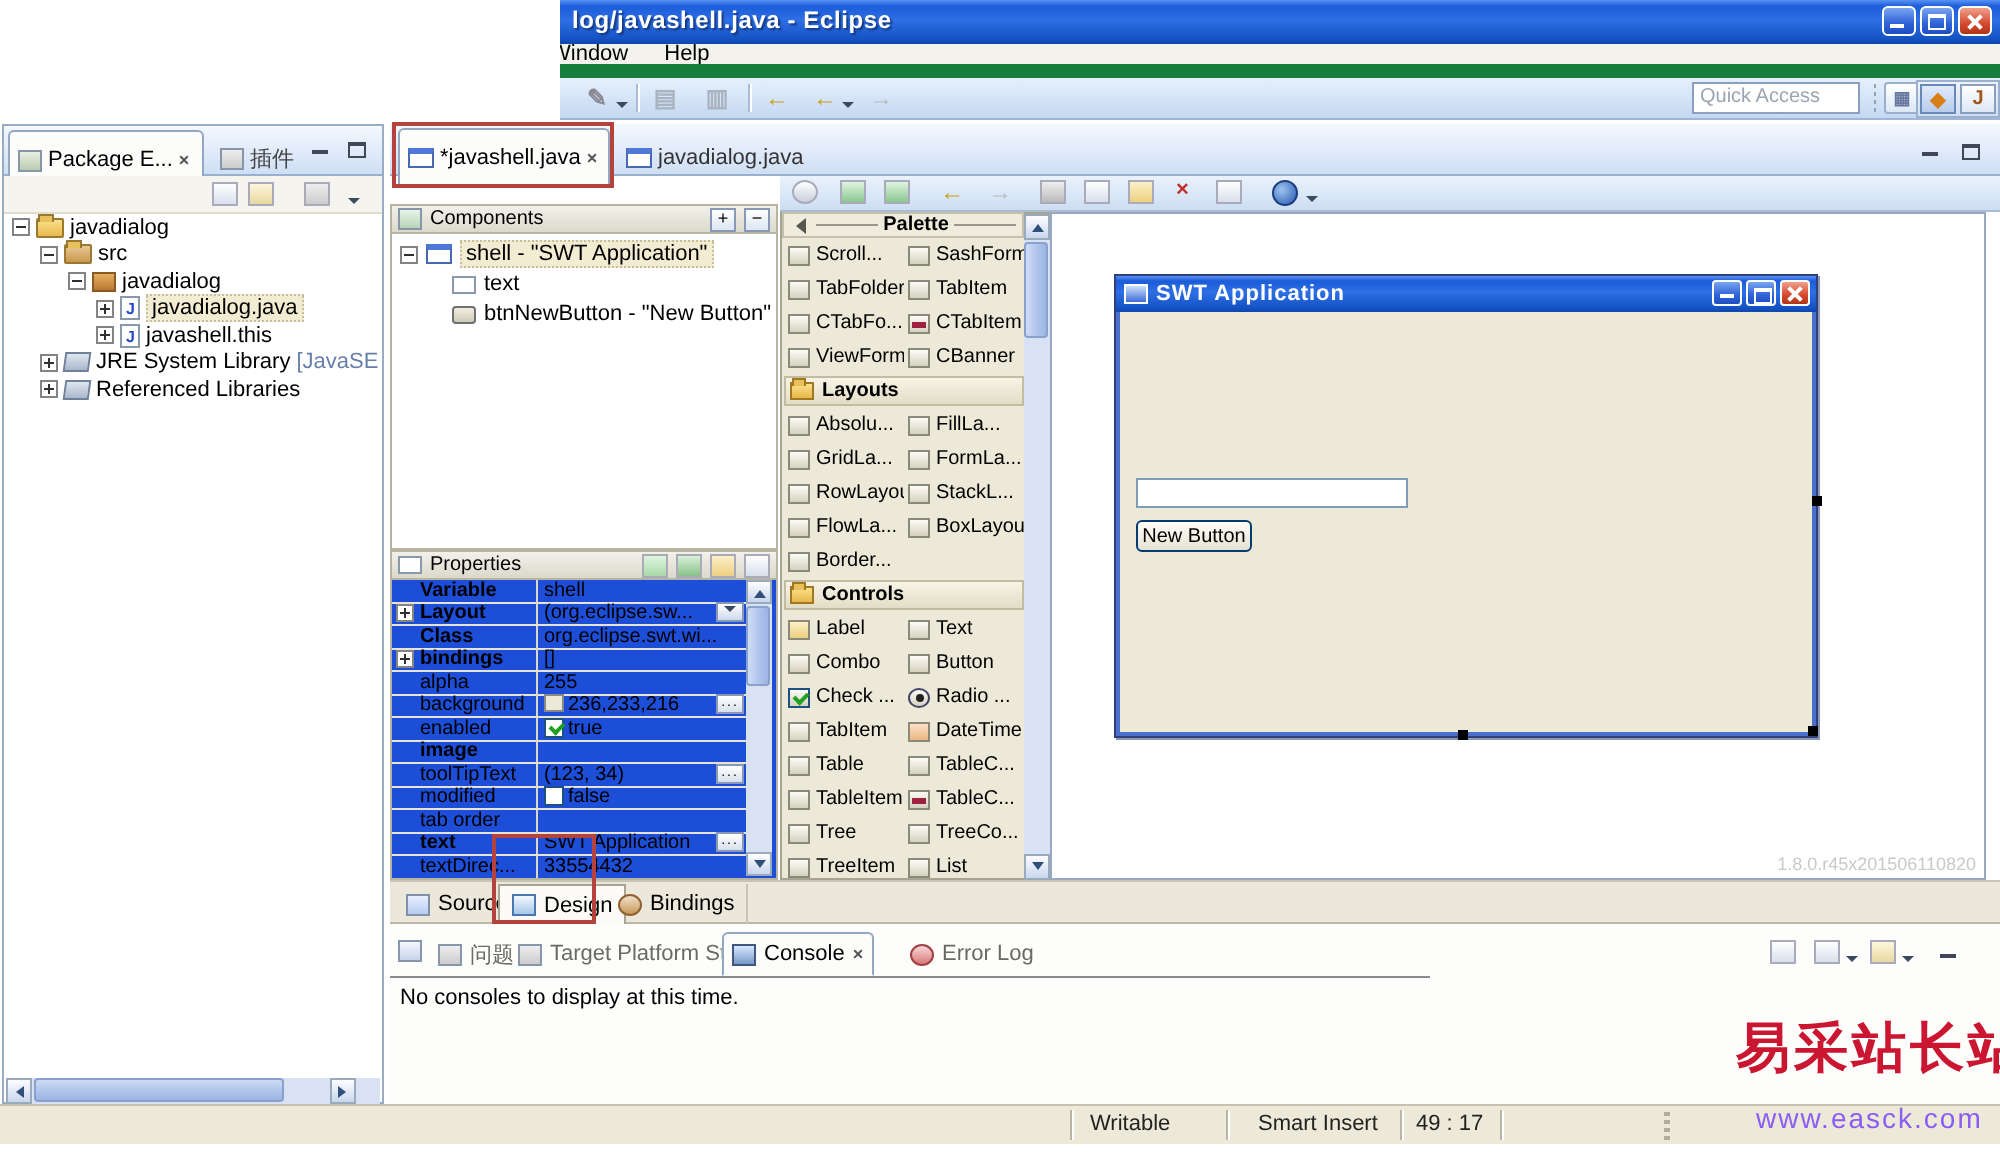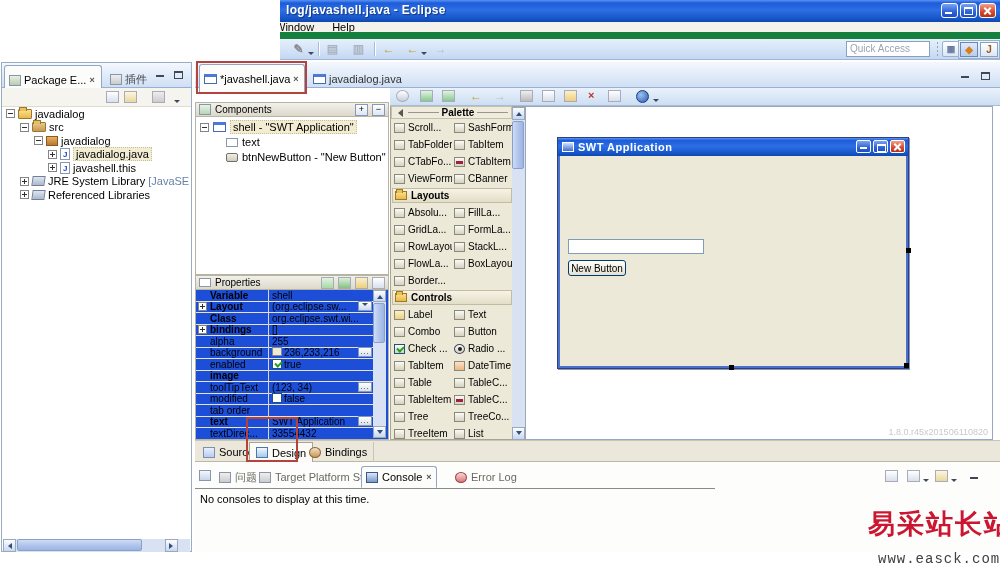--- a/index.html
+++ b/index.html
@@ -149,21 +149,21 @@
   .cico{width:12px;height:11px;border:1px solid #8896ac;background:linear-gradient(#f4f8ff,#c8d4e8);flex:none}
 
   
   .statusbar{left:0;top:552px;width:1000px;height:20px;background:#ece9d8;border-top:1px solid #c6c2b2}
   .sfield{position:absolute;top:3px;font-size:11px;color:#222}
   .ssep{position:absolute;top:2px;width:1px;height:15px;background:#b8b5a6;box-shadow:1px 0 0 #fff}
   .sdots{position:absolute;top:3px;width:3px;height:14px;
      background:repeating-linear-gradient(180deg,#b0ad9e 0 2px,transparent 2px 4px)}
   .redbox{border:2px solid #b5433d;z-index:60;background:transparent}
   .wm-name{font-family:"DejaVu Serif",serif;font-weight:bold;color:#cb1632;font-size:27px;letter-spacing:2px;z-index:100;white-space:nowrap}
-  .wm-url{font-family:Liberation Mono, monospace;color:#404040;font-size:14px;letter-spacing:1px;z-index:100;white-space:nowrap}
+  .wm-url{font-family:Liberation Sans, sans-serif;color:#8b5cf6;font-size:14px;letter-spacing:1px;z-index:100;white-space:nowrap}
   .version{color:#c9c9c9;font-size:9px;text-align:right}
 </style>
 </head>
 <body>
 
 <div class="screen">
 
   <div class="titlebar s">
     <div class="title-text">log/javashell.java - Eclipse</div>
     <div class="winbtns">
@@ -700,20 +700,30 @@
       <span class="s" style="left:728px;top:11px"><span class="tri-d"></span></span>
       <span class="hico s" style="left:740px;top:6px;background:linear-gradient(#fdf6dc,#e8d8a0)"></span>
       <span class="s" style="left:756px;top:11px"><span class="tri-d"></span></span>
       <span class="minmax s" style="left:772px;top:6px"><span class="mm-bar"></span></span>
       
     </div>
     <div class="s" style="left:0;top:26px;width:520px;height:1px;background:#8a8a8a"></div>
     <div class="s" style="left:5px;top:31px;font-size:11px;white-space:nowrap">No consoles to display at this time.</div>
   </div>
 
+  <div class="statusbar s">
+    <span class="ssep" style="left:535px"></span>
+    <span class="sfield" style="left:545px">Writable</span>
+    <span class="ssep" style="left:613px"></span>
+    <span class="sfield" style="left:629px">Smart Insert</span>
+    <span class="ssep" style="left:700px"></span>
+    <span class="sfield" style="left:708px">49 : 17</span>
+    <span class="ssep" style="left:750px"></span>
+    <span class="sdots" style="left:832px"></span>
+  </div>
 
   <div class="s" style="left:0;top:572px;width:1000px;height:8px;background:linear-gradient(#4a7ae8,#2c5fd8)"></div>
   <div class="s" style="left:0;top:572px;width:74px;height:8px;background:linear-gradient(#55b055,#2f8b30)"></div>
   <div class="s" style="left:782px;top:572px;width:78px;height:8px;background:#1c49b8"></div>
 
   <div class="redbox s" style="left:196px;top:61px;width:111px;height:33px"></div>
   <div class="redbox s" style="left:246px;top:417px;width:52px;height:45px"></div>
 
   <div class="wm-name s" style="left:868px;top:506px">易采站长站</div>
   <div class="wm-url s" style="left:878px;top:551px">www.easck.com</div>

